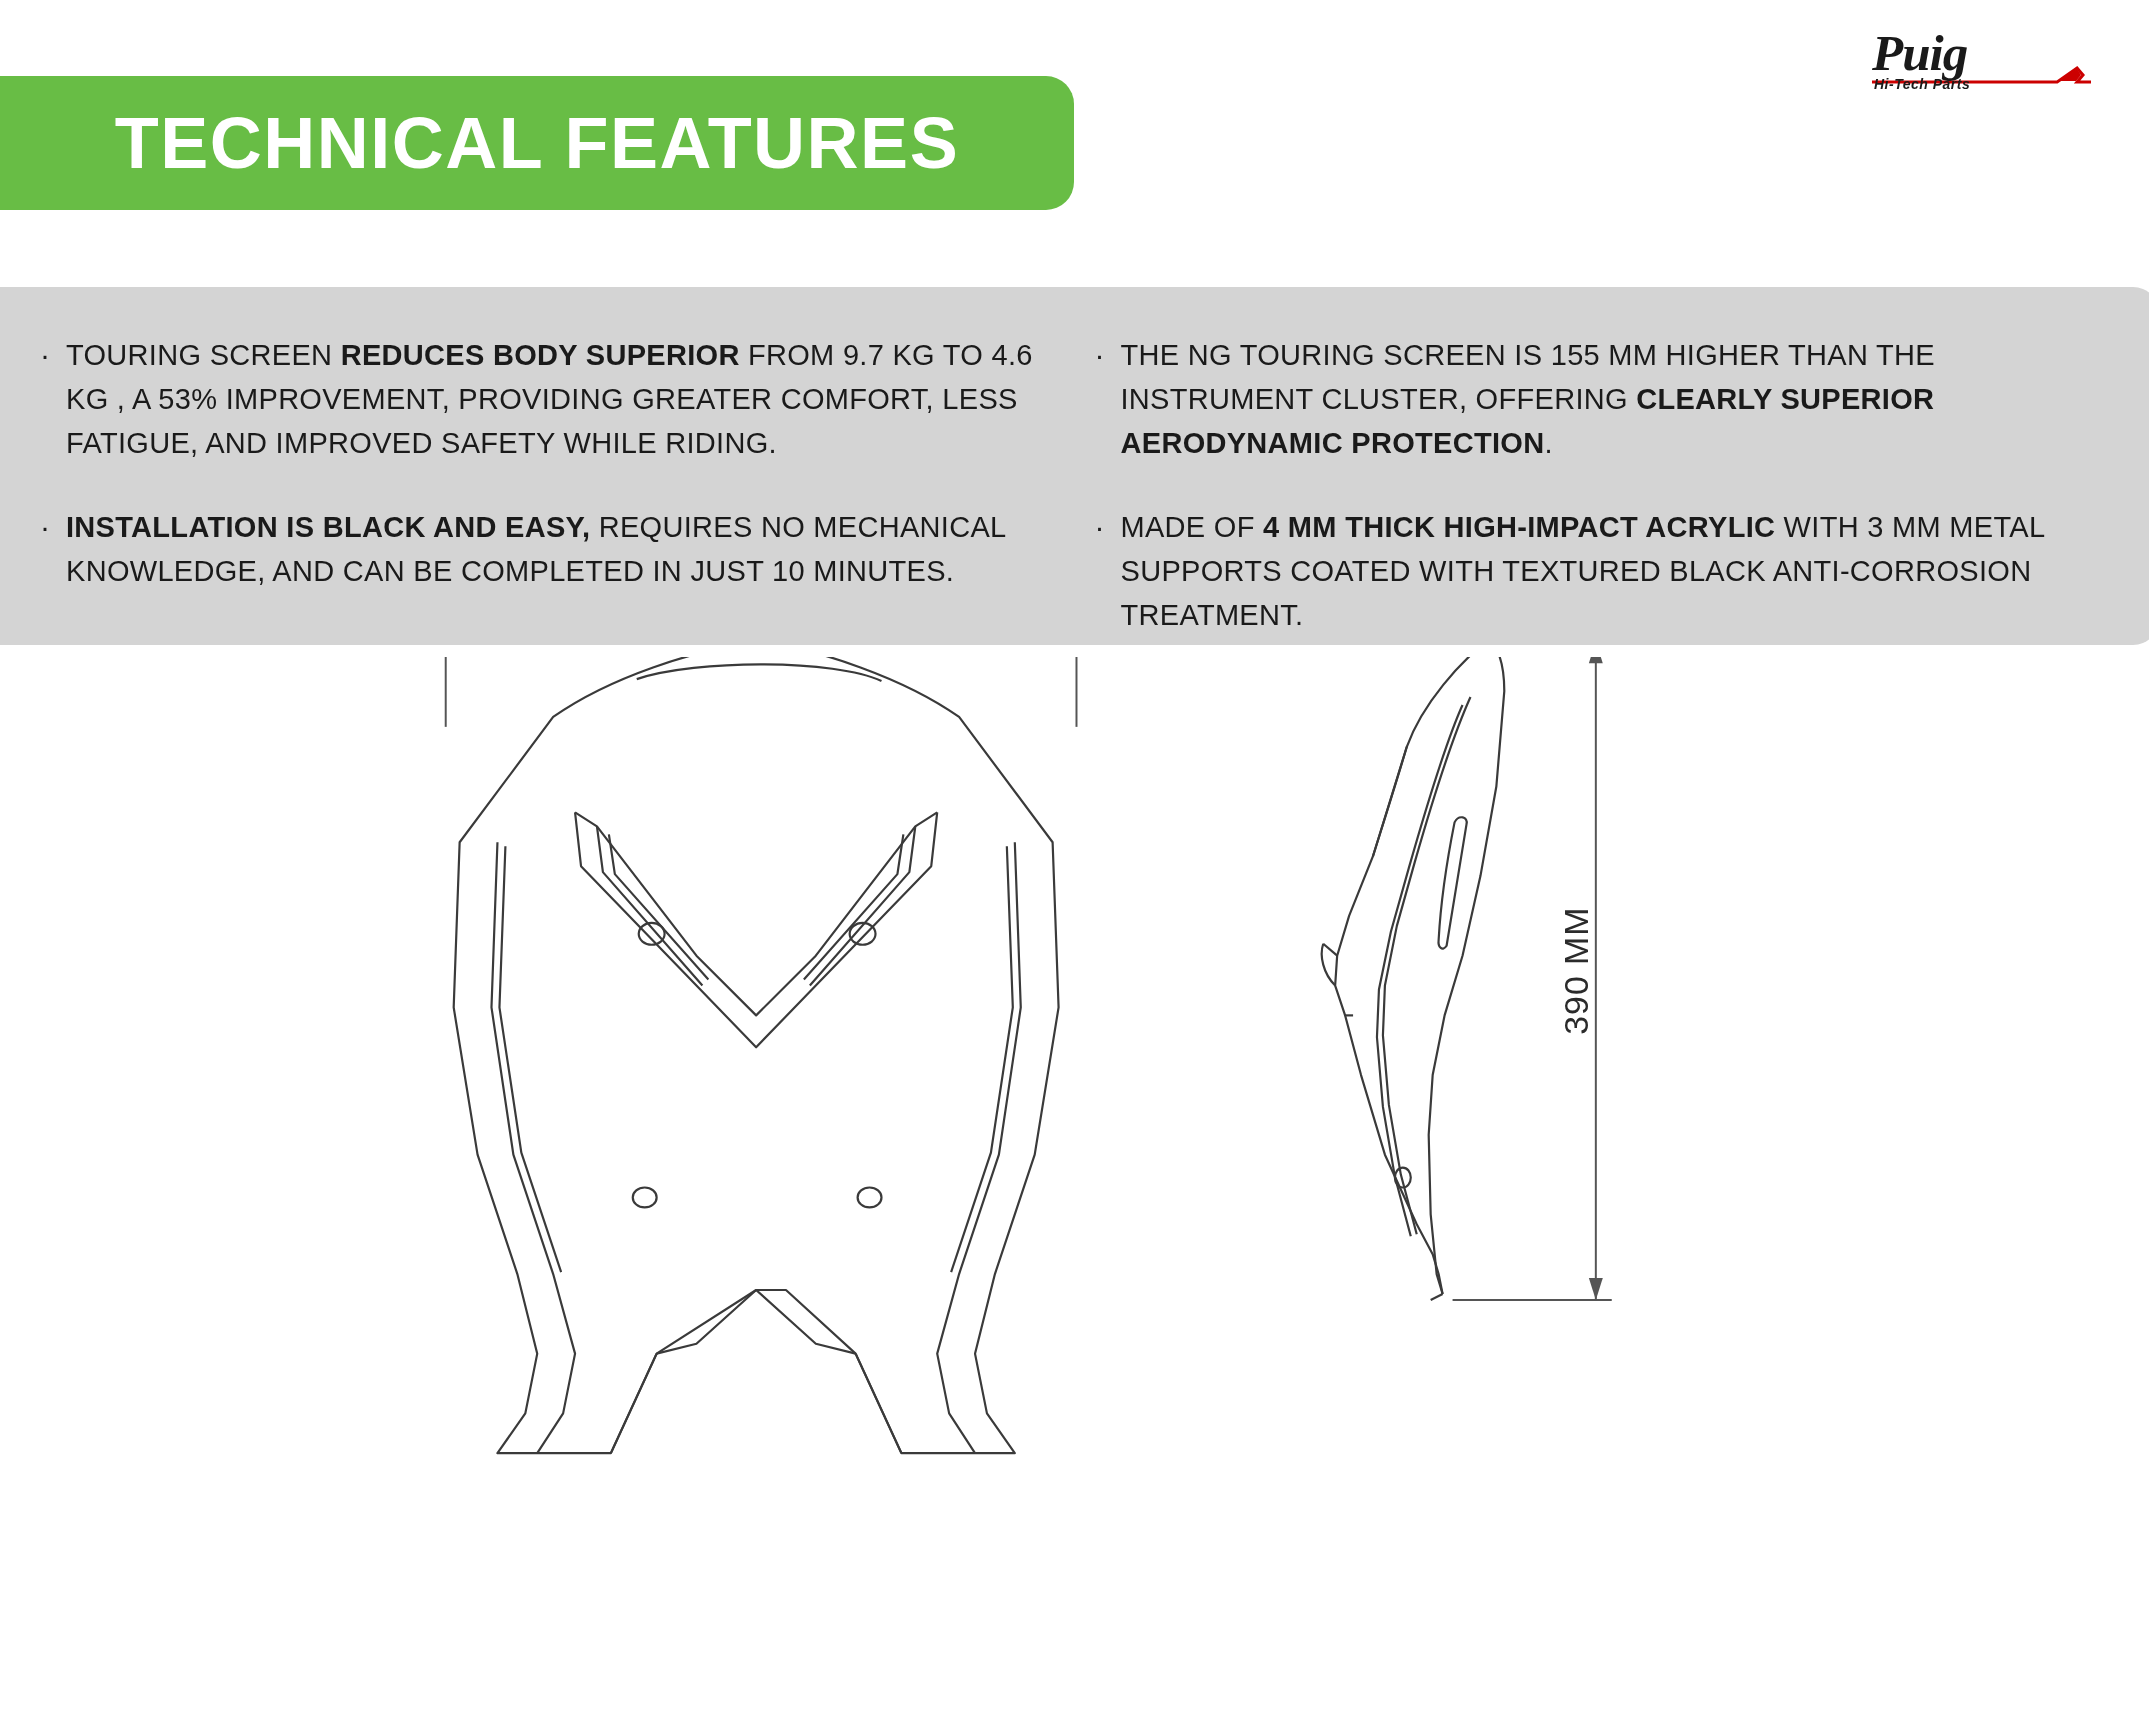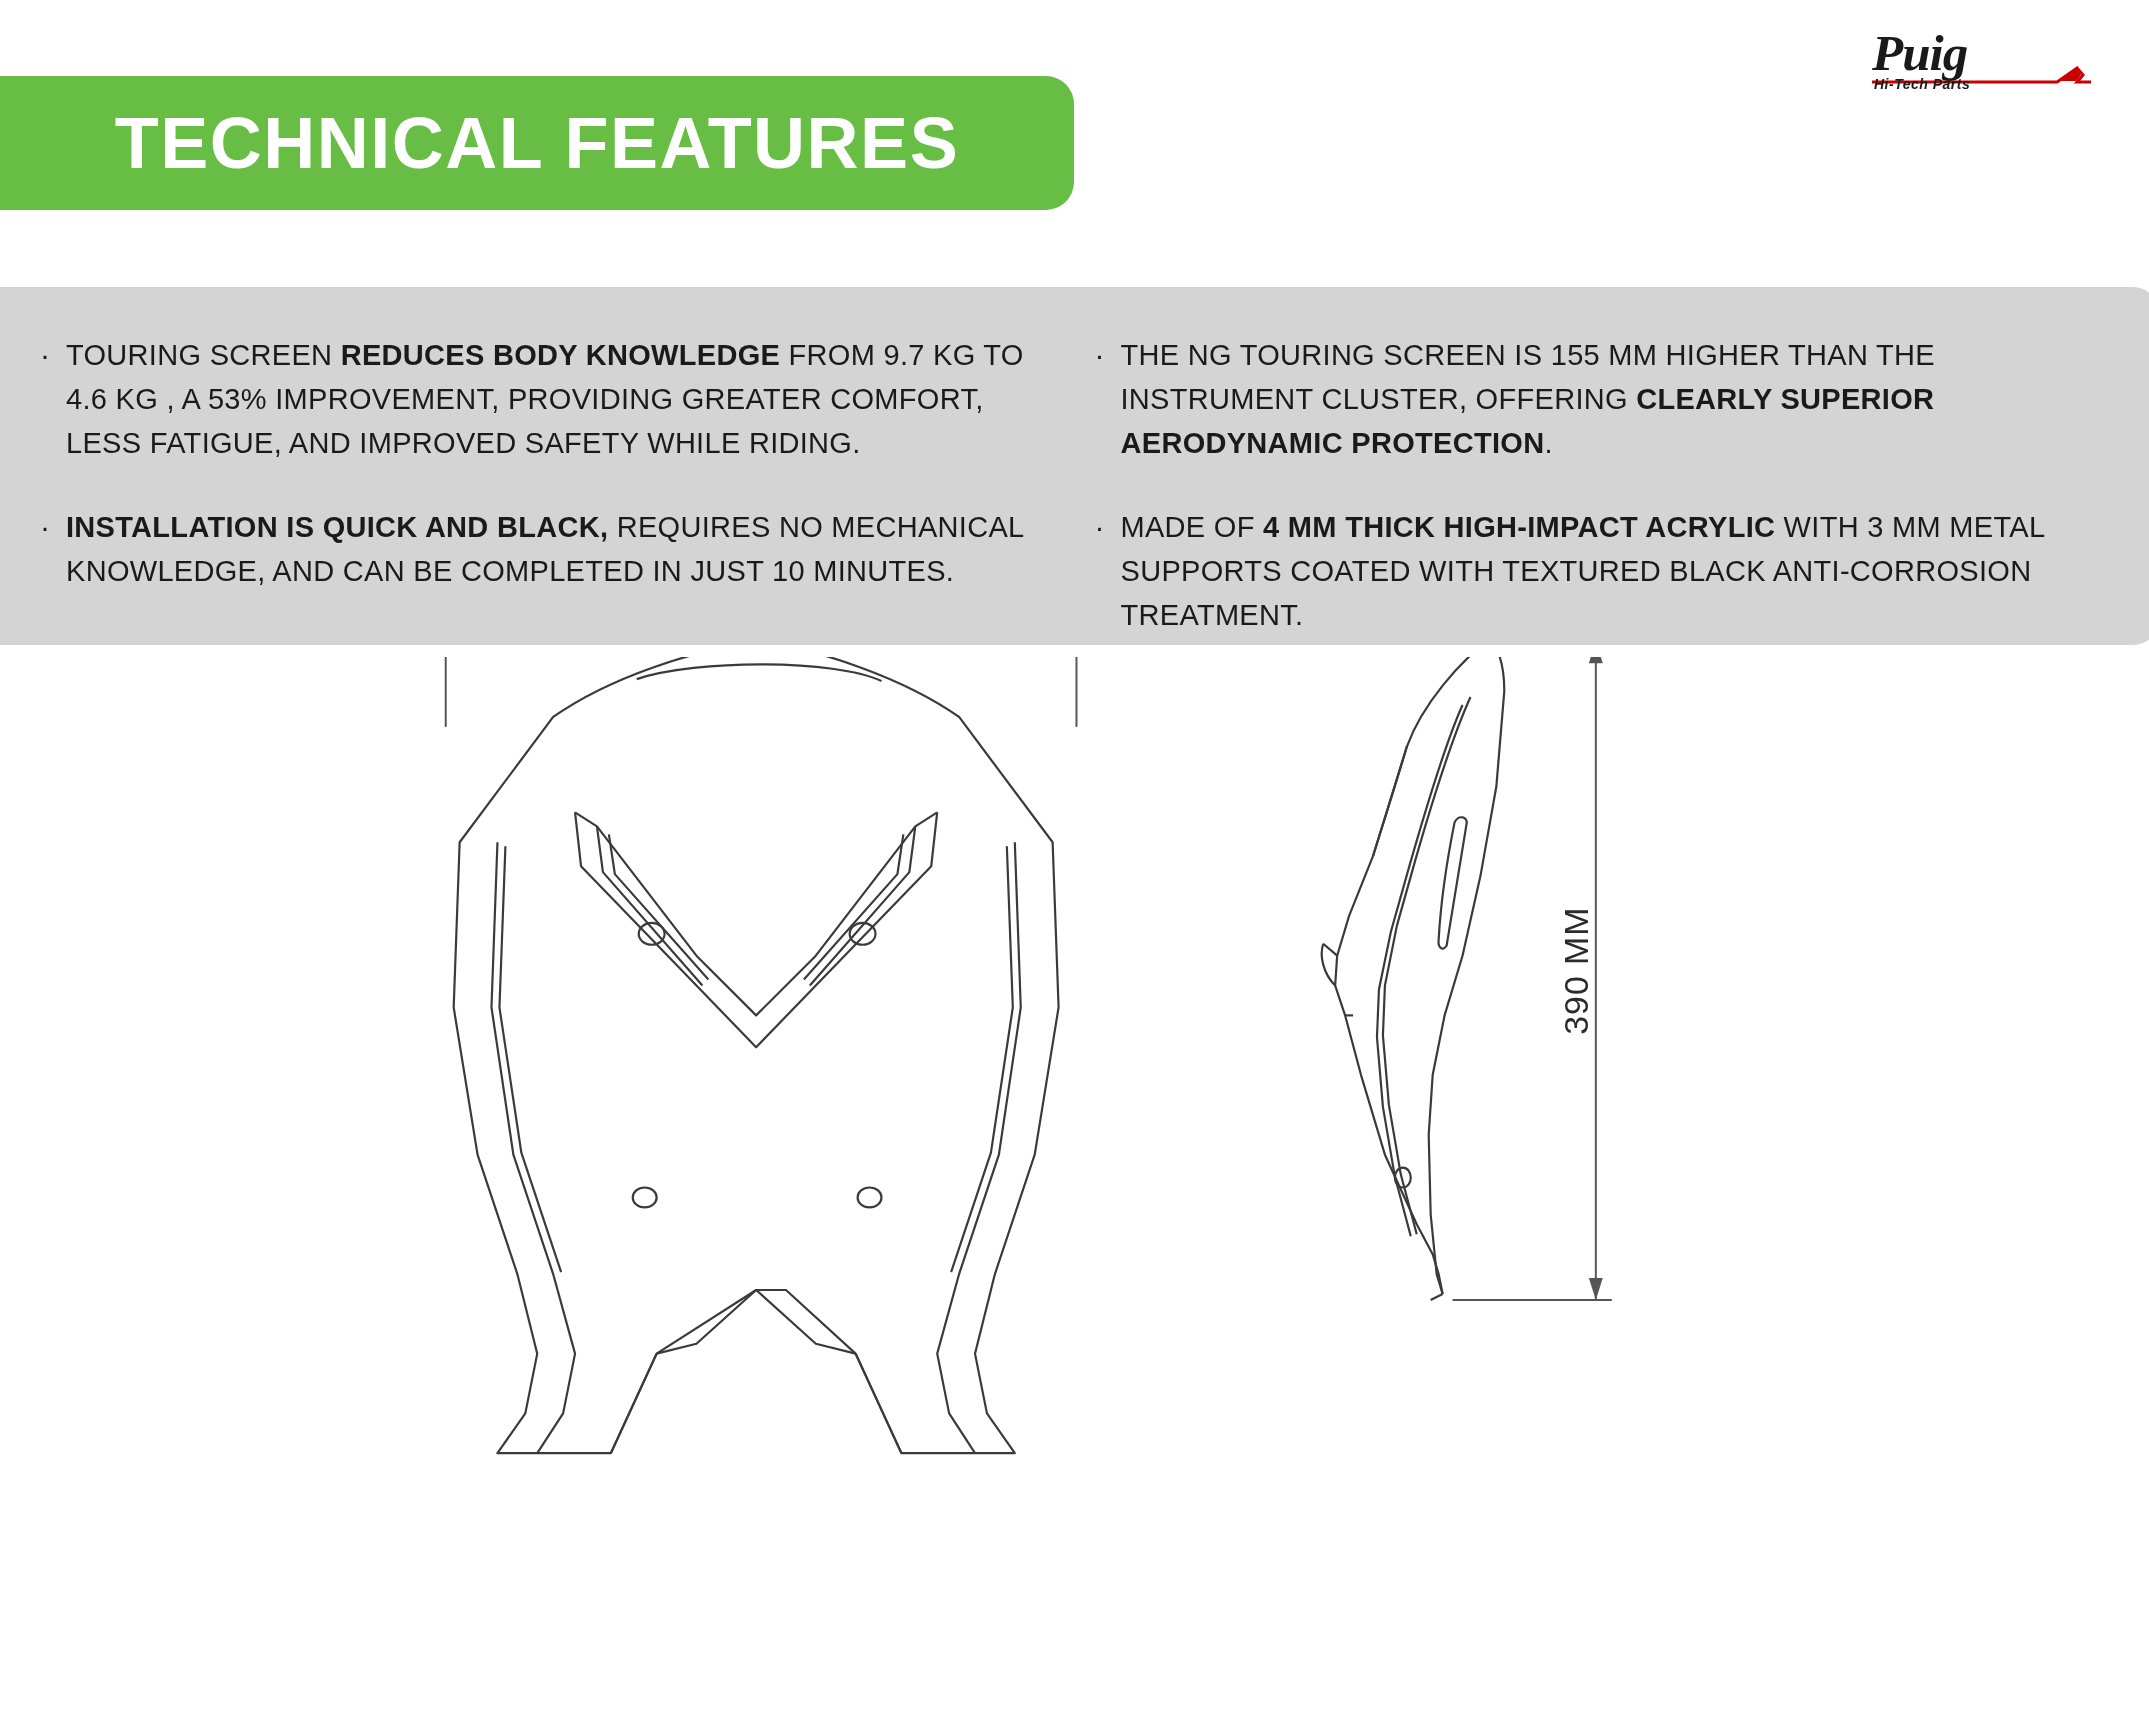--- a/index.html
+++ b/index.html
@@ -148,25 +148,25 @@
     </svg>
     <div class="logo-word">Puig</div>
     <div class="logo-sub">Hi-Tech Parts</div>
   </div>
 
   <div class="features">
 
     <div class="feat-col left">
       <div class="bullet-row">
         <div class="bullet-dot">·</div>
-        <div class="bullet-text">TOURING SCREEN <b>REDUCES BODY KNOWLEDGE</b> FROM 9.7 KG TO 4.6 KG , A 53% IMPROVEMENT, PROVIDING GREATER COMFORT, LESS FATIGUE, AND IMPROVED SAFETY WHILE RIDING.</div>
+        <div class="bullet-text">TOURING SCREEN <b>REDUCES BODY SUPERIOR</b> FROM 9.7 KG TO 4.6 KG , A 53% IMPROVEMENT, PROVIDING GREATER COMFORT, LESS FATIGUE, AND IMPROVED SAFETY WHILE RIDING.</div>
       </div>
       <div class="bullet-row">
         <div class="bullet-dot">·</div>
-        <div class="bullet-text"><b>INSTALLATION IS QUICK AND BLACK,</b> REQUIRES NO MECHANICAL KNOWLEDGE, AND CAN BE COMPLETED IN JUST 10 MINUTES.</div>
+        <div class="bullet-text"><b>INSTALLATION IS BLACK AND EASY,</b> REQUIRES NO MECHANICAL KNOWLEDGE, AND CAN BE COMPLETED IN JUST 10 MINUTES.</div>
       </div>
     </div>
 
     <div class="feat-col right">
       <div class="bullet-row">
         <div class="bullet-dot">·</div>
         <div class="bullet-text">THE NG TOURING SCREEN IS 155 MM HIGHER THAN THE INSTRUMENT CLUSTER, OFFERING <b>CLEARLY SUPERIOR AERODYNAMIC PROTECTION</b>.</div>
       </div>
       <div class="bullet-row">
         <div class="bullet-dot">·</div>

